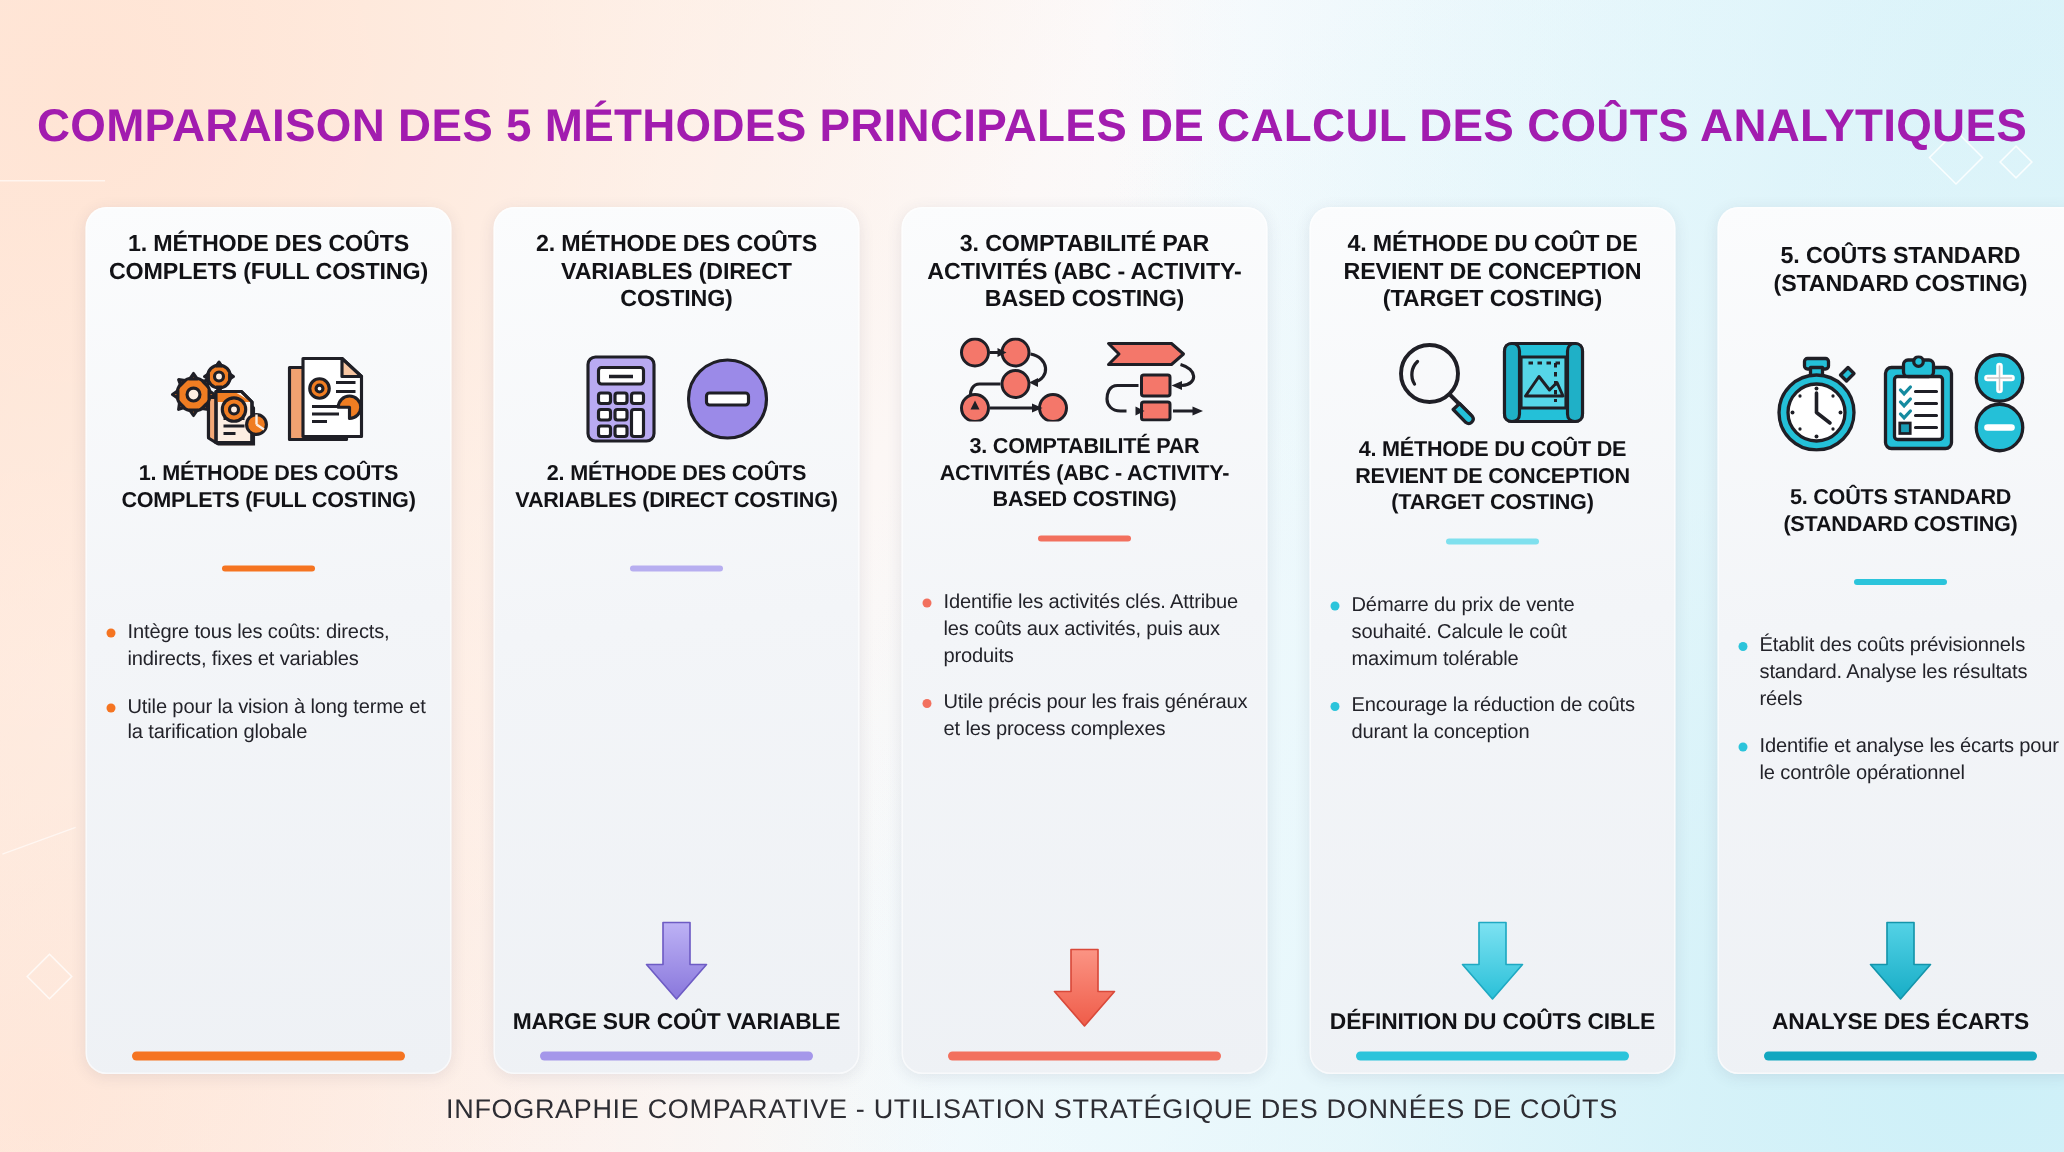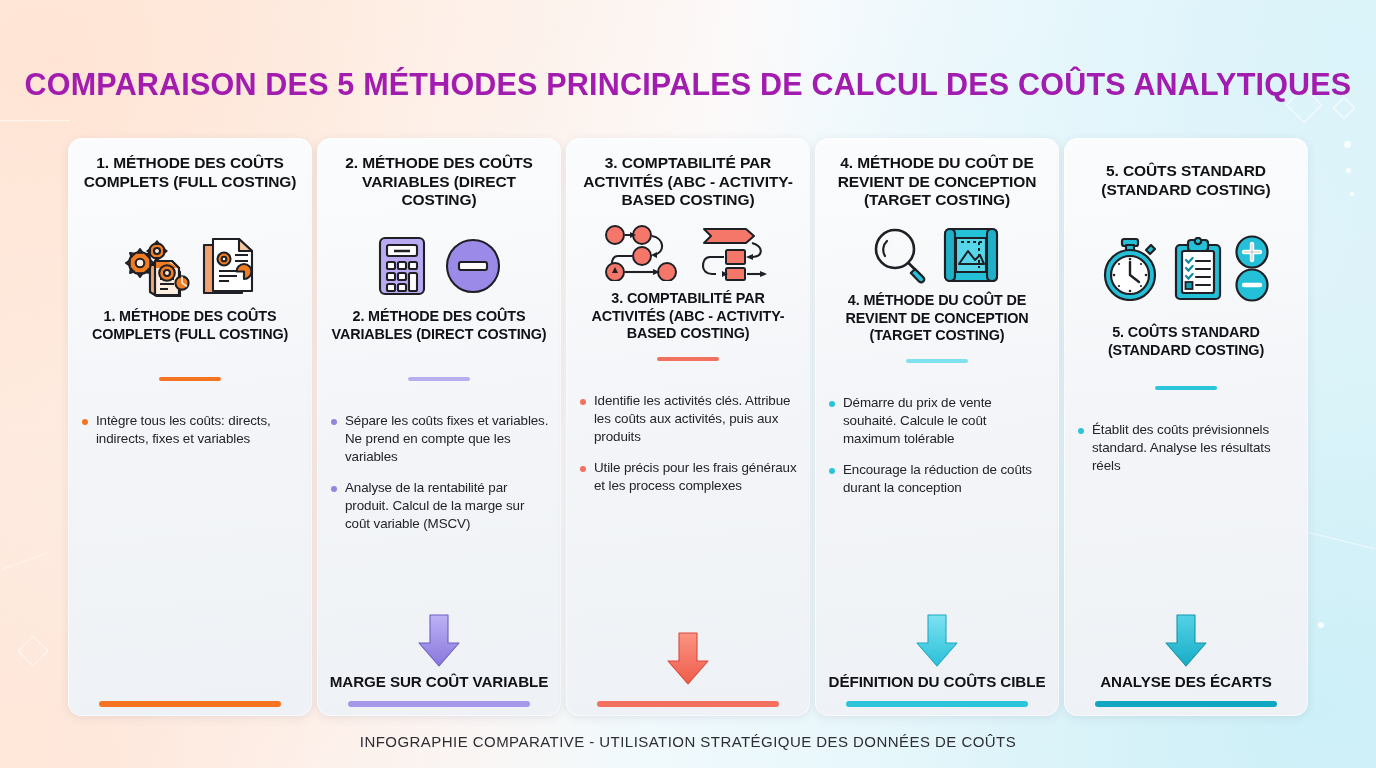--- a/index.html
+++ b/index.html
@@ -30,29 +30,29 @@
     text-align:center;
     font-size:30.5px; font-weight:700; letter-spacing:0.2px;
     color:#a21caf;
     margin-top:40px;
   }
 
   
   .footer {
     position:absolute; bottom:18px; left:0; right:0;
     text-align:center;
-    font-size:15px; font-weight:400; letter-spacing:0.45px;
+    font-size:18px; font-weight:400; letter-spacing:0.45px;
     color:#2d2d33;
   }
 
   
   .cards {
     position:absolute; top:138px; left:57px;
     width:1262px; height:578px;
-    display:flex; gap:5px;justify-content:center;
+    display:flex; gap:28px;
   }
   .card {
     position:relative;
     width:244px; flex:0 0 244px;
     border-radius:14px;
     background:linear-gradient(175deg,#fbfcfd 0%,#f3f5f8 48%,#eef1f5 100%);
     box-shadow:0 2px 10px rgba(60,60,90,0.10), 0 0 0 1px rgba(255,255,255,0.6) inset;
     display:flex; flex-direction:column;
     padding:16px 12px 0 12px;
     overflow:hidden;
@@ -169,20 +169,24 @@
         </svg>
       </span>
     </div>
     <div class="card-title">1. MÉTHODE DES COÛTS COMPLETS (FULL COSTING)</div>
     <div class="divider" style="background:#F57421;"></div>
     <div class="bullets">
       <div class="bullet">
         <span class="bullet-dot" style="background:#F57421;"></span>
         <span class="bullet-text">Intègre tous les coûts: directs, indirects, fixes et variables</span>
       </div>
+      <div class="bullet">
+        <span class="bullet-dot" style="background:#F57421;"></span>
+        <span class="bullet-text">Utile pour la vision à long terme et la tarification globale</span>
+      </div>
     </div>
     <div class="card-accentbar" style="background:#F57421;"></div>
   </div>
 
   <div class="card">
     <div class="card-head">2. MÉTHODE DES COÛTS VARIABLES (DIRECT COSTING)</div>
     <div class="icon-row" style="gap:16px;">
       <span>
         <svg width="52" height="62" viewBox="0 0 52 62">
           <g stroke="#1f1f26" stroke-width="2.1" stroke-linejoin="round">
@@ -202,30 +206,20 @@
       </span>
       <span>
         <svg width="58" height="58" viewBox="0 0 58 58">
           <circle cx="29" cy="29" r="26" fill="#9b8ae8" stroke="#1f1f26" stroke-width="2.1"></circle>
           <rect x="15" y="25" width="28" height="8" rx="2" fill="#ffffff" stroke="#1f1f26" stroke-width="2.1"></rect>
         </svg>
       </span>
     </div>
     <div class="card-title">2. MÉTHODE DES COÛTS VARIABLES (DIRECT COSTING)</div>
     <div class="divider" style="background:#B7AEF0;"></div>
-    <div class="bullets">
-      <div class="bullet">
-        <span class="bullet-dot" style="background:#9384E0;"></span>
-        <span class="bullet-text">Sépare les coûts fixes et variables. Ne prend en compte que les variables</span>
-      </div>
-      <div class="bullet">
-        <span class="bullet-dot" style="background:#9384E0;"></span>
-        <span class="bullet-text">Analyse de la rentabilité par produit. Calcul de la marge sur coût variable (MSCV)</span>
-      </div>
-    </div>
     <div class="card-foot">
       <span class="arrow">
         <svg width="50" height="55" viewBox="0 0 50 55">
           <defs>
               <linearGradient id="ar2" x1="0" y1="0" x2="0" y2="1">
             <stop offset="0" stop-color="#BDB2F5"></stop>
                 <stop offset="1" stop-color="#8977DC"></stop>
           </linearGradient>
             </defs>
           <path d="M16 2h18v28h11L25 53 5 30h11z" fill="url(#ar2)" stroke="#6E5CC4" stroke-width="1.1" stroke-linejoin="round"></path>
@@ -421,20 +415,24 @@
         </svg>
       </span>
     </div>
     <div class="card-title" style="min-height:58px; padding-top:10px;">5. COÛTS STANDARD (STANDARD COSTING)</div>
     <div class="divider" style="background:#2BC4DB; margin-top:14px;"></div>
     <div class="bullets">
       <div class="bullet">
         <span class="bullet-dot" style="background:#2BC4DB;"></span>
         <span class="bullet-text">Établit des coûts prévisionnels standard. Analyse les résultats réels</span>
       </div>
+      <div class="bullet">
+        <span class="bullet-dot" style="background:#2BC4DB;"></span>
+        <span class="bullet-text">Identifie et analyse les écarts pour le contrôle opérationnel</span>
+      </div>
     </div>
     <div class="card-foot">
       <span class="arrow">
         <svg width="50" height="55" viewBox="0 0 50 55">
           <defs>
               <linearGradient id="ar5" x1="0" y1="0" x2="0" y2="1">
             <stop offset="0" stop-color="#54D2E6"></stop>
                 <stop offset="1" stop-color="#17ADC6"></stop>
           </linearGradient>
             </defs>

